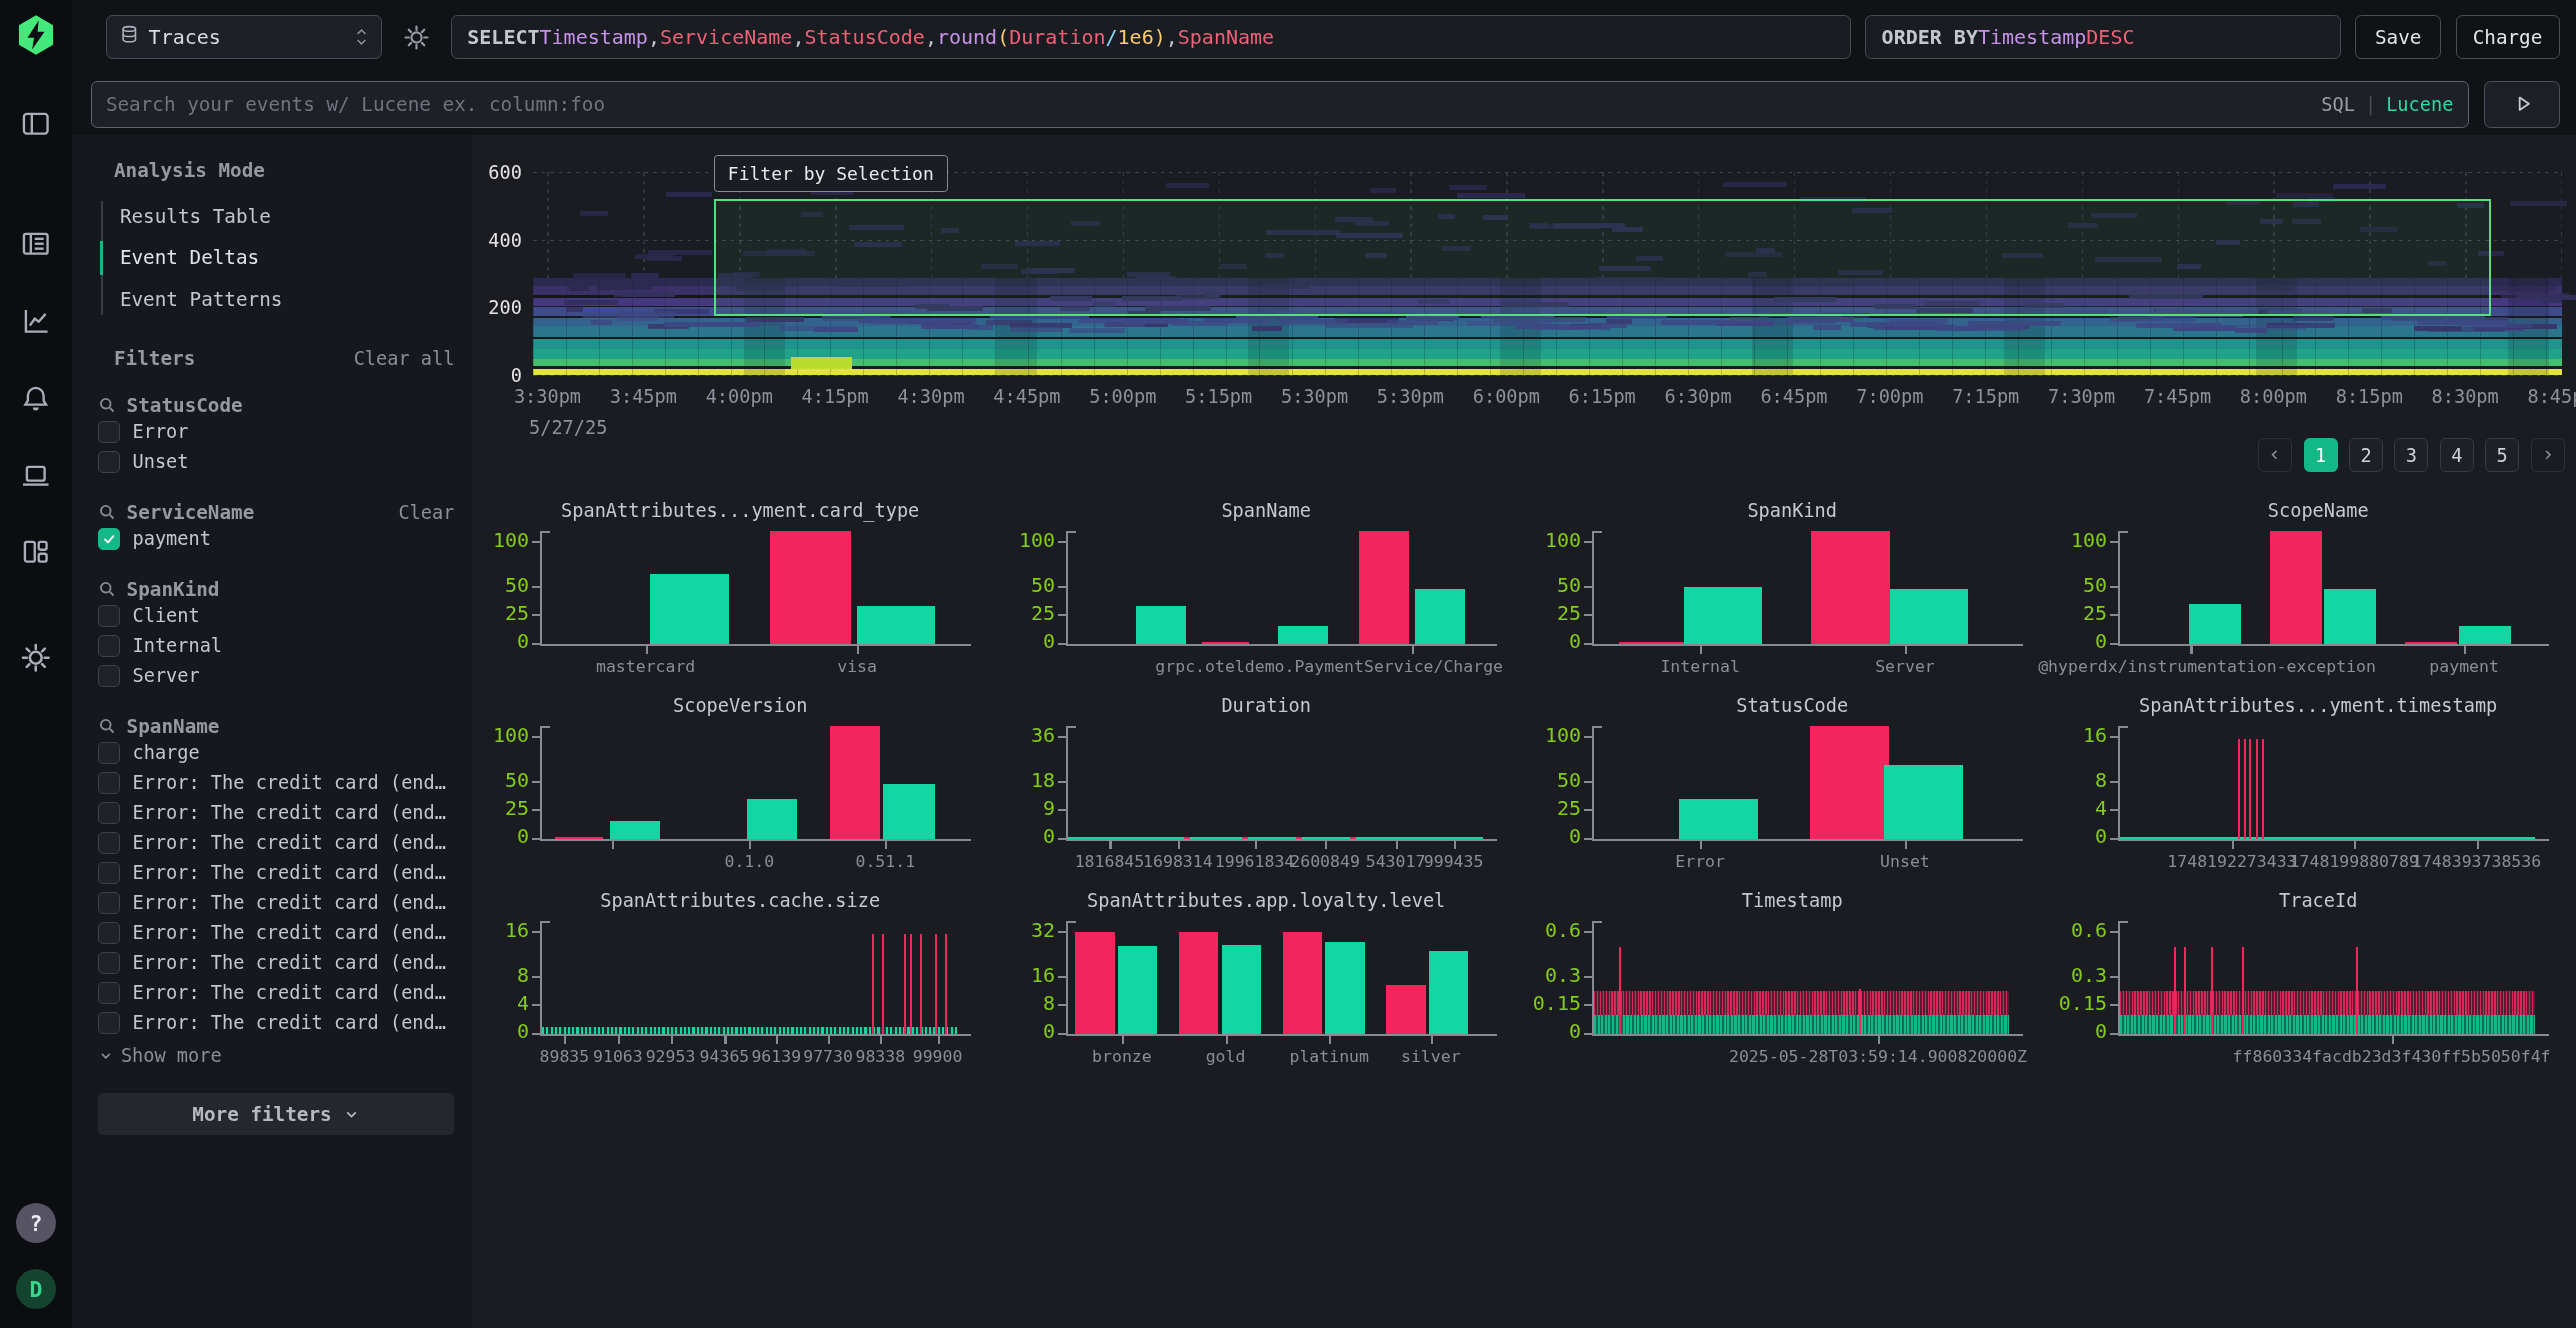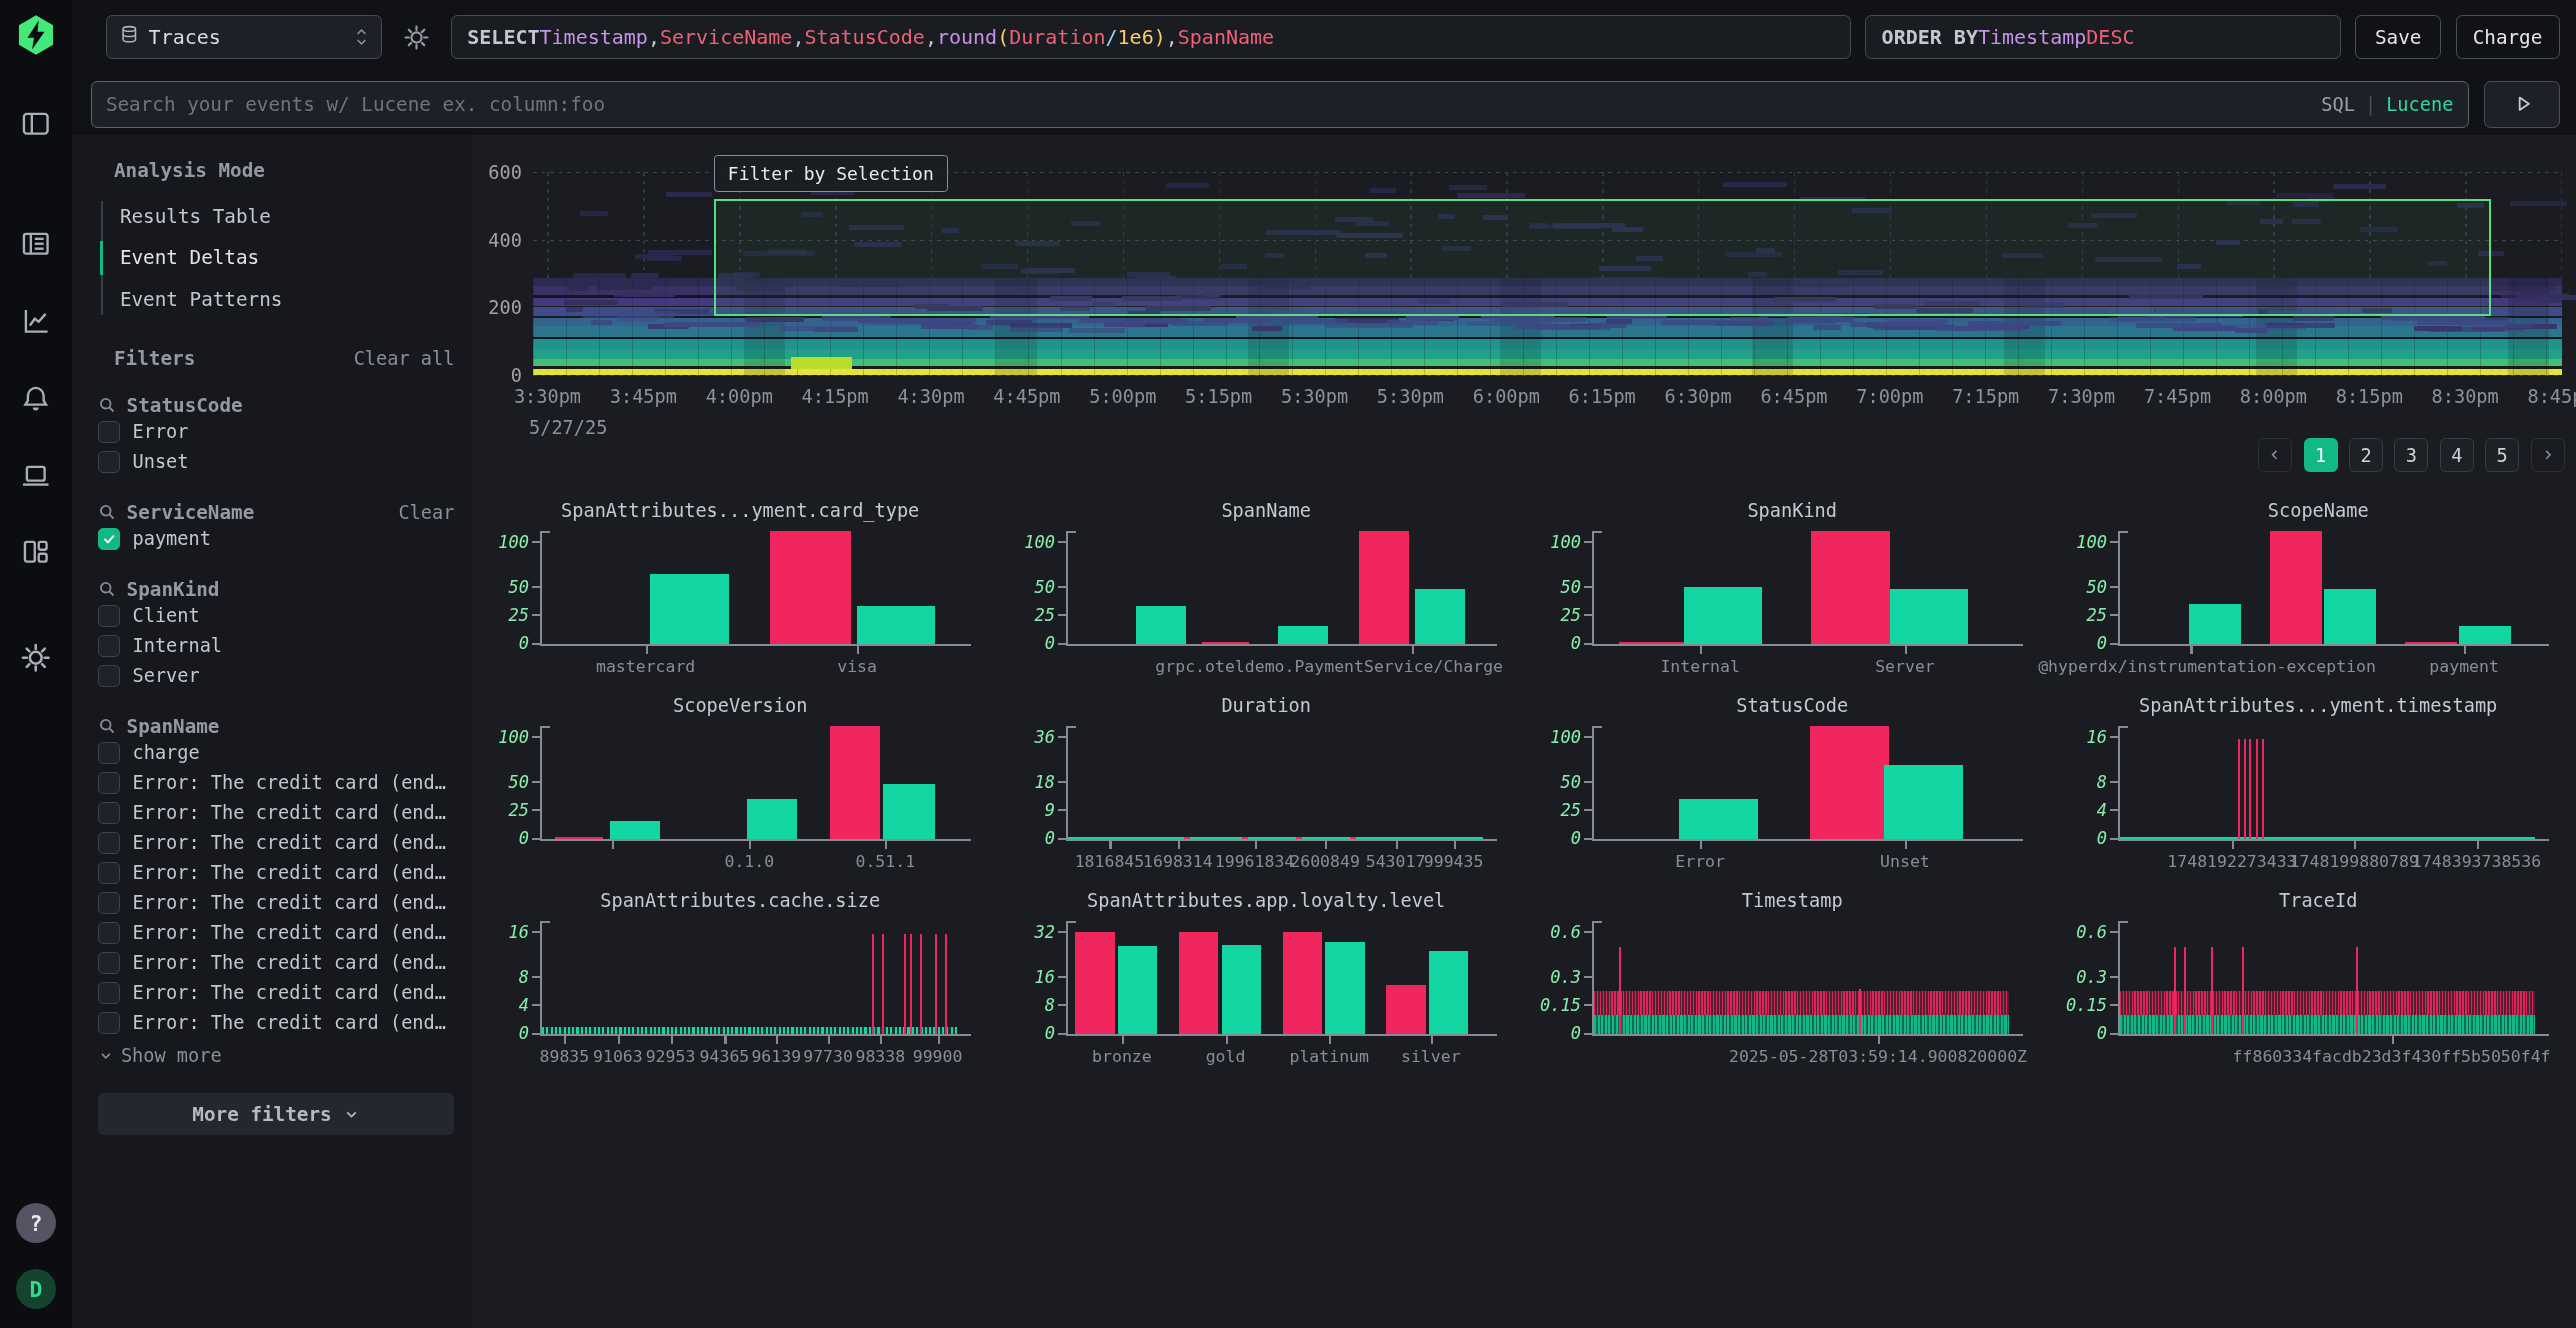--- a/index.html
+++ b/index.html
@@ -82,21 +82,21 @@
     justify-content:center; gap:11.4px; cursor:pointer; }
 
   
   .main { position:absolute; left:472px; top:135px; right:0; bottom:0; background:#1a1c21; }
   .heat { position:absolute; left:4.3px; top:0; right:11.4px; height:358px; }
   .heat-plot { position:absolute; left:57px; right:2.9px; top:37px; height:203px; }
   .grid-h { position:absolute; left:0; right:0; height:1.4px;
     background-image:repeating-linear-gradient(90deg,#4b4f58 0 3.6px,transparent 3.6px 8.6px); opacity:.75; }
   .grid-v { position:absolute; top:0; bottom:0; width:1.4px;
     background-image:repeating-linear-gradient(180deg,#40444d 0 3.6px,transparent 3.6px 8.6px); opacity:.65; }
-  .heat-ylab { position:absolute; right:calc(100% + 11.4px); font-size:18.6px; color:#a3a3a3; transform:translateY(-50%); }
+  .heat-ylab { position:absolute; right:calc(100% + 11.4px); font-size:18.6px; color:#e5e5e5; transform:translateY(-50%); }
   .heat-xlab { position:absolute; top:calc(100% + 11.4px); font-size:18.6px; color:#8d919b; transform:translateX(-50%); white-space:nowrap; }
   .heat-date { position:absolute; top:calc(100% + 42px); left:-4.3px; font-size:18.6px; color:#8d919b; }
   .bands { position:absolute; left:0; right:0; bottom:0; }
   .band { position:absolute; left:0; right:0; }
   .bands-tex { position:absolute; left:0; right:0; bottom:0; background:
       repeating-linear-gradient(90deg, rgba(8,10,14,0.20) 0 1.4px, transparent 1.4px 33px),
       repeating-linear-gradient(90deg, transparent 0 211px, rgba(8,10,14,0.14) 211px 252px); }
   .dash { position:absolute; height:5px; border-radius:0.7px; }
   .hotspot { position:absolute; background:#b8dd2c; }
   .sel-rect { position:absolute; border:2.1px solid #55e07f; background:rgba(70,220,120,0.06); z-index:4; }
@@ -111,21 +111,21 @@
 
   .grid12 { position:absolute; left:0; right:11.4px; top:359px; display:grid;
     grid-template-columns:repeat(4,1fr); grid-auto-rows:195px; column-gap:11.4px; }
   .mc { position:relative; }
   .mc-title { position:absolute; top:5.7px; left:29px; right:7.2px; text-align:center; font-size:18.6px; color:#c6c9d0;
     white-space:nowrap; }
   .mc-plot { position:absolute; left:68px; right:30px; top:37px; bottom:43px;
     border-left:2.1px solid #868a93; border-bottom:2.1px solid #868a93; }
   .mc-plot::before { content:""; position:absolute; top:0; left:-2.1px; width:10px; height:2.1px; background:#868a93; }
   .mc-plot::after { content:""; position:absolute; bottom:-2.1px; right:-14.3px; width:14.3px; height:2.1px; background:#868a93; }
-  .mc-ylab { position:absolute; right:calc(100% + 13px); font-size:17px; color:#86efac;font-style:italic; }
+  .mc-ylab { position:absolute; right:calc(100% + 13px); font-size:20px; color:#84cc16; }
   .mc-ydash { position:absolute; left:-10px; width:7.9px; height:2.1px; background:#868a93; }
   .mc-xdash { position:absolute; bottom:-10px; width:2.1px; height:7.9px; background:#868a93; }
   .mc-xlab { position:absolute; top:calc(100% + 13px); font-size:16.5px; color:#8a8e97; transform:translateX(-50%); white-space:nowrap; }
   .mc-bar { position:absolute; bottom:0; }
   .bar-r { background:#f1265f; }
   .bar-g { background:#12d7a2; }
   .mc-strip { position:absolute; left:0; right:0; bottom:0; }
   .mc-spike { position:absolute; bottom:0; width:2.1px; }
 </style>
 </head>

